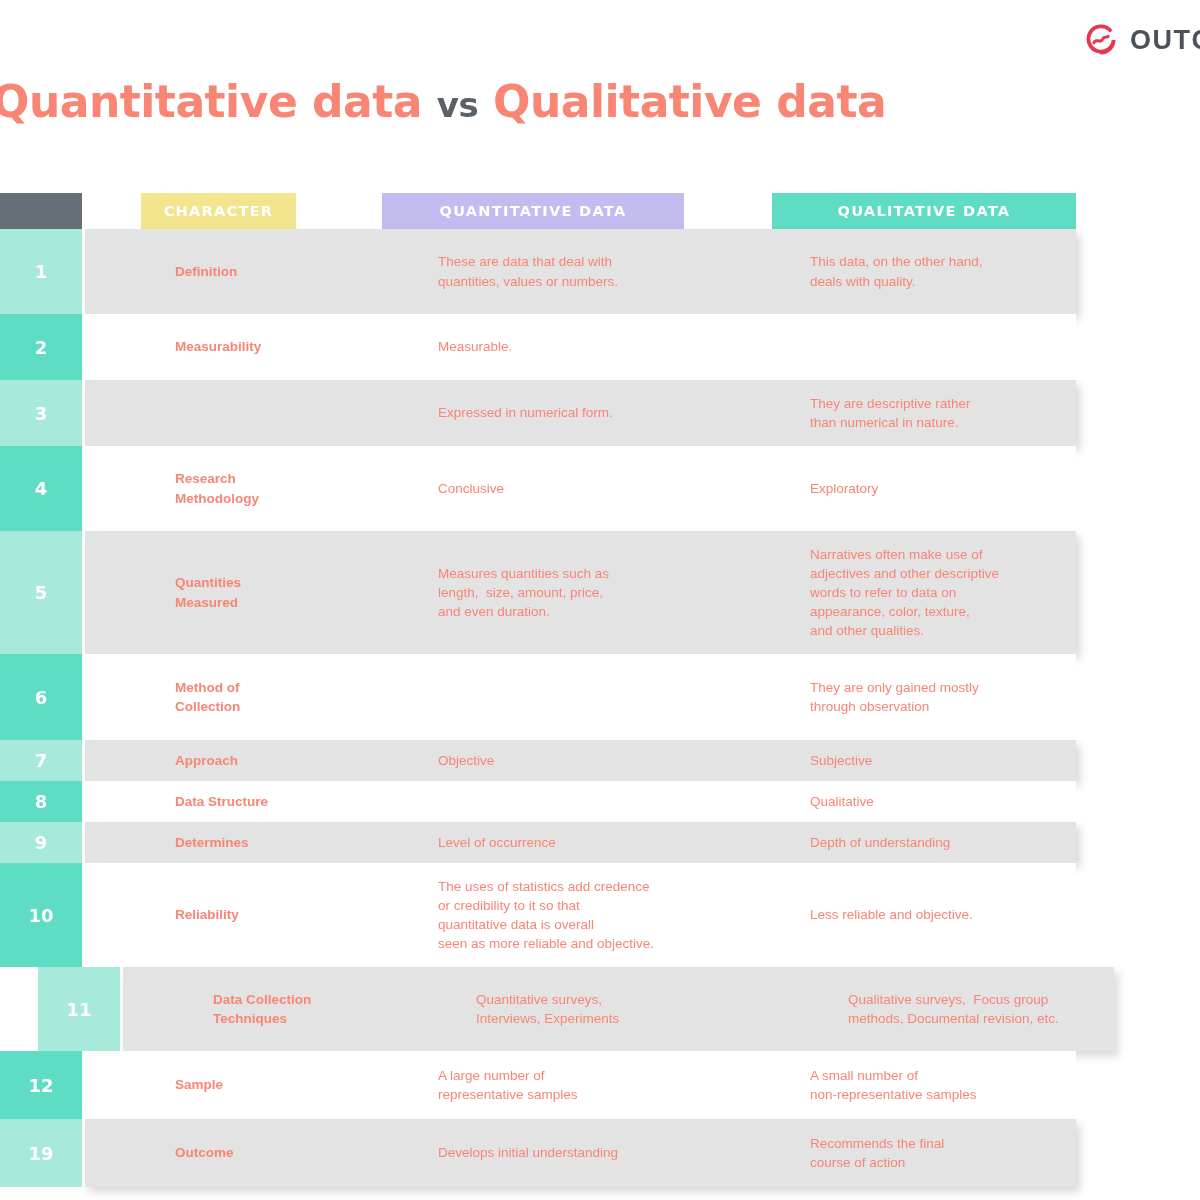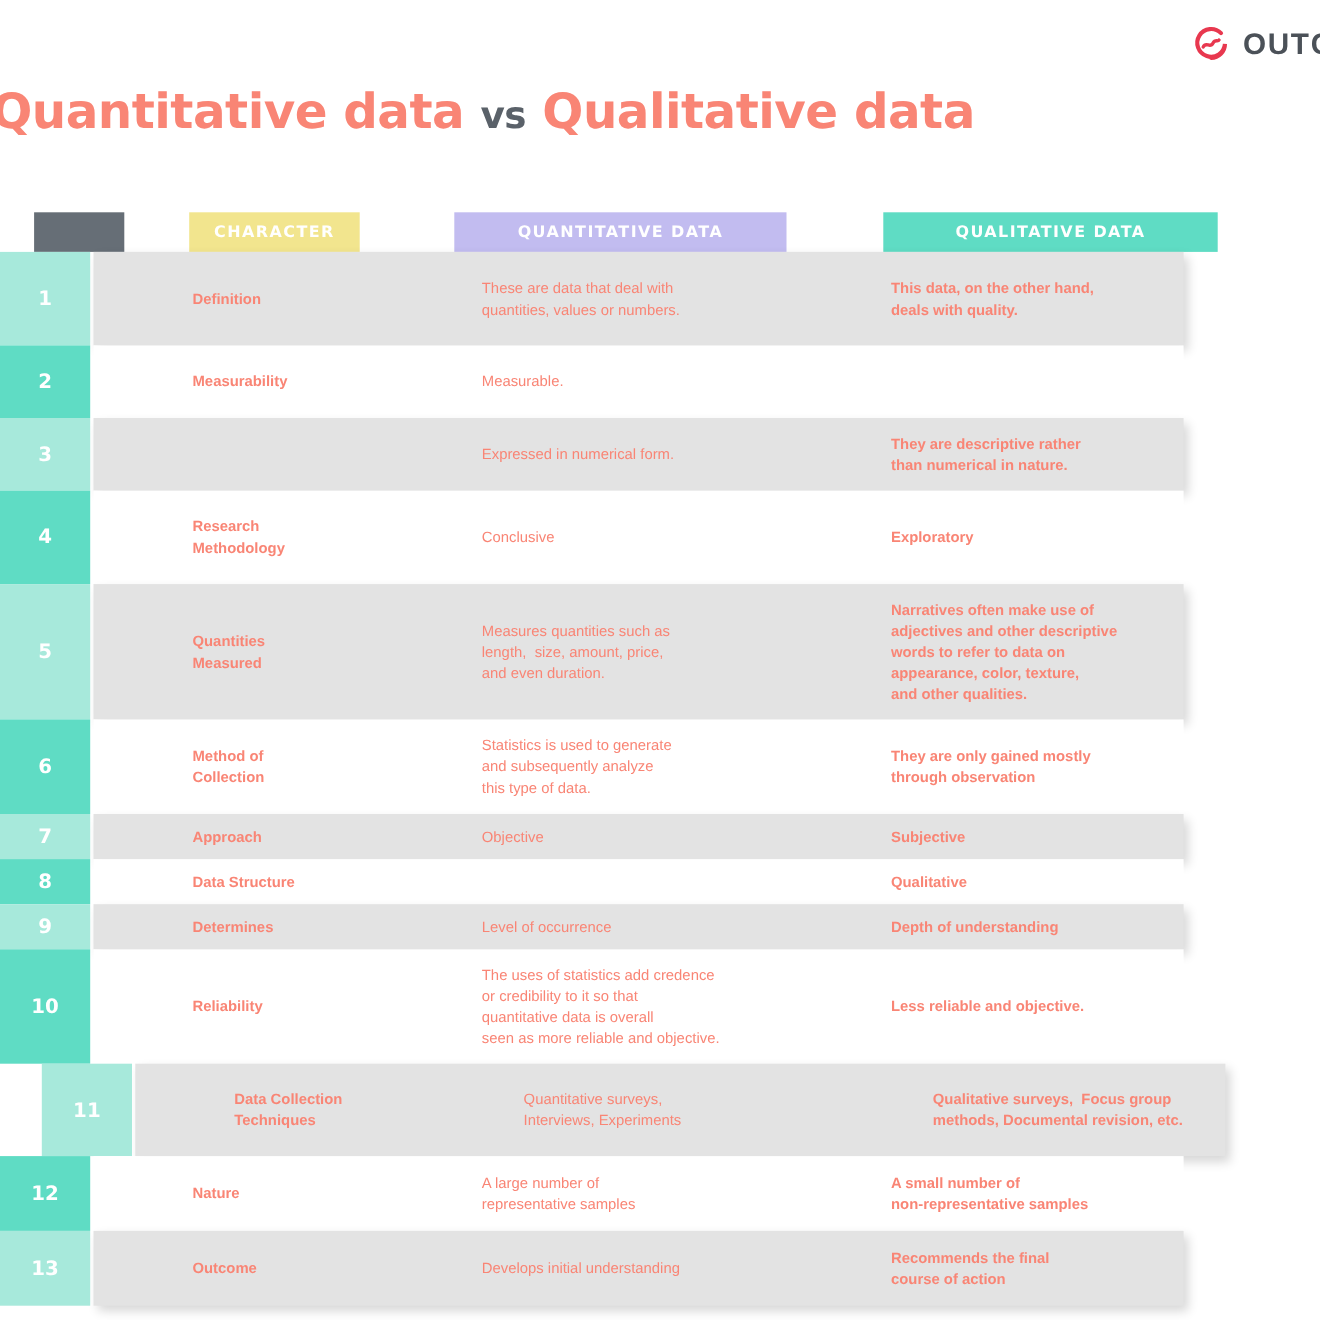--- a/index.html
+++ b/index.html
@@ -51,21 +51,20 @@
     position: absolute;
     top: 193px;
     left: 0;
     width: 1200px;
   }
 
   
   .head-row {
     position: relative;
     height: 36px;
-    margin-left: 31px;
   }
   .head-block {
     position: absolute;
     top: 0;
     height: 36px;
     display: flex;
     align-items: center;
     justify-content: center;
   }
   .head-num      { left: 0px;   width: 82px;  background: #666e76; }
@@ -119,21 +118,21 @@
     position: absolute;
     top: 0;
     height: 100%;
     display: flex;
     align-items: center;
     color: #F98575;
     line-height: 1.42;
   }
   .cell-char  { left: 175px; width: 215px; font-size: 13.5px; font-weight: 700; }
   .cell-quant { left: 438px; width: 380px; font-size: 13.5px; font-weight: 400; }
-  .cell-qual  { left: 810px; width: 280px; font-size: 13.5px; font-weight: 700; }
+  .cell-qual  { left: 810px; width: 280px; font-size: 13.5px; font-weight: 400; }
   .cell span { display: block; white-space: pre-wrap; }
 </style>
 </head>
 <body>
 
 <div class="logo-wrap">
   <svg class="logo-mark" viewBox="0 0 40 40">
     <path d="M30 9 A14 14 0 1 0 34 20 A14 14 0 0 1 20 34" fill="none" stroke="#E8384F" stroke-width="4.2" stroke-linecap="round"></path>
     <path d="M12 23 C15 17, 19 25, 22 19 C24 15, 27 18, 28 16" fill="none" stroke="#E8384F" stroke-width="3.4" stroke-linecap="round"></path>
   </svg>
@@ -234,25 +233,20 @@
 and other qualities.</span>
         </div>
       </div>
       <div class="row even" style="height: 86px;">
         <div class="band"></div>
         <div class="num-cell">6</div>
         <div class="cell cell-char">
           <span>Method of
 Collection</span>
         </div>
-        <div class="cell cell-quant">
-          <span>Statistics is used to generate
-and subsequently analyze
-this type of data.</span>
-        </div>
         <div class="cell cell-qual">
           <span>They are only gained mostly
 through observation</span>
         </div>
       </div>
       <div class="row odd" style="height: 41px;">
         <div class="band"></div>
         <div class="num-cell">7</div>
         <div class="cell cell-char">
           <span>Approach</span>
@@ -316,34 +310,34 @@
         </div>
         <div class="cell cell-qual">
           <span>Qualitative surveys,  Focus group
 methods, Documental revision, etc.</span>
         </div>
       </div>
       <div class="row even" style="height: 68px;">
         <div class="band"></div>
         <div class="num-cell">12</div>
         <div class="cell cell-char">
-          <span>Nature</span>
+          <span>Sample</span>
         </div>
         <div class="cell cell-quant">
           <span>A large number of
 representative samples</span>
         </div>
         <div class="cell cell-qual">
           <span>A small number of
 non-representative samples</span>
         </div>
       </div>
       <div class="row odd" style="height: 68px;">
         <div class="band"></div>
-        <div class="num-cell">13</div>
+        <div class="num-cell">19</div>
         <div class="cell cell-char">
           <span>Outcome</span>
         </div>
         <div class="cell cell-quant">
           <span>Develops initial understanding</span>
         </div>
         <div class="cell cell-qual">
           <span>Recommends the final
 course of action</span>
         </div>

